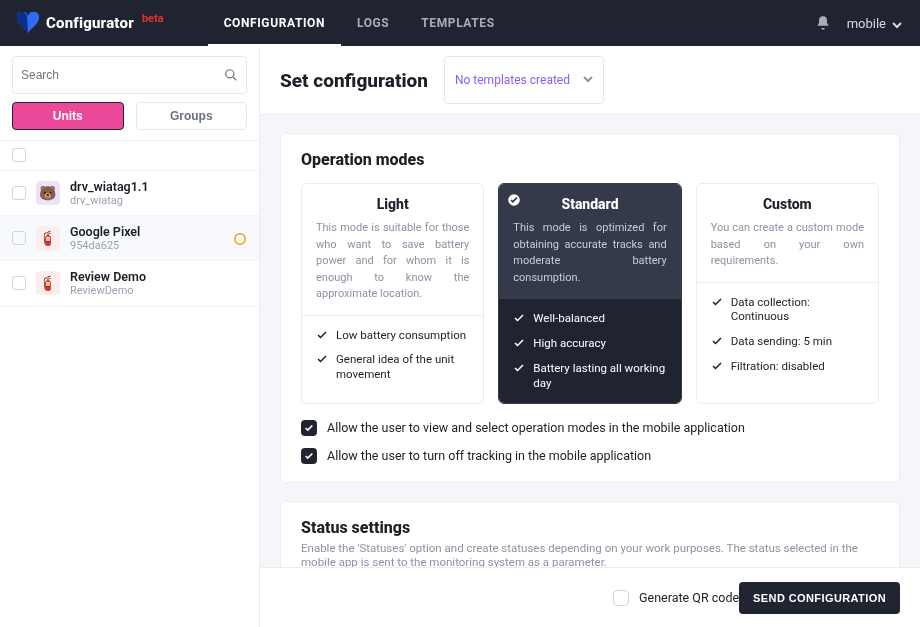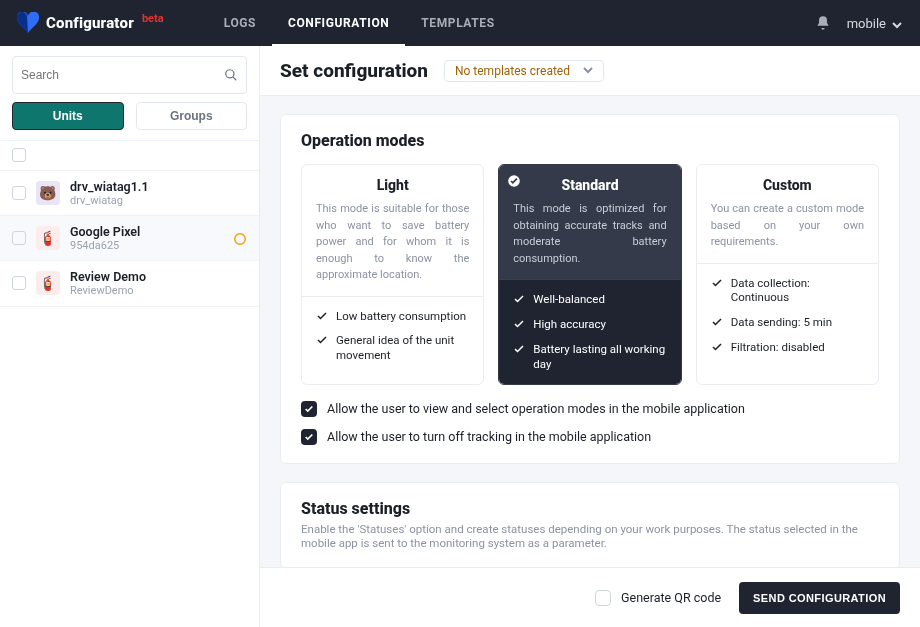--- a/index.html
+++ b/index.html
@@ -25,38 +25,38 @@
   .sidebar { width: 260px; background:#fff; border-right:1px solid #e9edf2; display:flex; flex-direction:column;}
   .main { flex:1; display:flex; flex-direction:column; min-width:0;justify-content:center;}
   
   
   .search-wrap { padding:10px 12px 8px;}
   .search { display:flex; align-items:center; height:38px; border:1px solid #e3e7ee; border-radius:4px; padding:0 8px;}
   .search input { border:none; outline:none; flex:1; font-size:12px; color:#6b7280;}
   .mag { width:14px; height:14px; fill:#6b7280;}
   .seg { display:flex; gap:12px; padding: 0 12px 10px; }
   .seg button { flex:1; height:28px; border-radius:4px; font-size:12px; font-weight:700; border:1px solid #e3e7ee; background:#fff; color:#6b7280; cursor:pointer;}
-  .seg button.active { background:#0f766e; color:#fff; border-color:#1f2430;}
+  .seg button.active { background:#ec4899; color:#fff; border-color:#1f2430;}
   .select-all-row { padding: 6px 12px 4px; border-top:1px solid #eef1f5; border-bottom:1px solid #eef1f5;}
   .cb { width:14px; height:14px; border:1.5px solid #cfd5df; border-radius:3px; display:inline-block; cursor:pointer;}
   .list { flex:1; overflow:auto;}
   .row { display:flex; align-items:center; gap:10px; padding:8px 12px; border-bottom:1px solid #f1f3f7; cursor:pointer;}
   .row.active { background:#f7f9fc;}
   .avatar { width:24px; height:24px; border-radius:4px; display:flex; align-items:center; justify-content:center; font-size:14px;}
   .av-bear { background:#e9e5f7;}
   .av-red { background:#fdecec; }
   .row .meta { display:flex; flex-direction:column; line-height:1.2;}
   .row .t { font-size:12.5px; font-weight:600; color:#1b1f27;}
   .row .s { font-size:11px; color:#9aa2af;}
   .warn { margin-left:auto; width:14px; height:14px;}
   
   
   .topbar { min-height:50px; background:#fff; display:flex; align-items:center; gap:16px; padding: 10px 20px; border-bottom:1px solid #e9edf2;}
   .page-title { font-size:19px; font-weight:800;}
-  .tmpl-select { height:22px; min-width:160px; border:1px solid #e3e7ee; border-radius:4px; background:#fff; display:flex; align-items:center; padding:0 10px; font-size:12px; color:#a16207; cursor:pointer; gap:8px;}
+  .tmpl-select { height:48px; min-width:160px; border:1px solid #e3e7ee; border-radius:4px; background:#fff; display:flex; align-items:center; padding:0 10px; font-size:12px; color:#8b5cf6; cursor:pointer; gap:8px;}
   .tmpl-select .chev { margin-left:auto;}
   .scroll { flex:1; overflow:auto; padding: 18px 20px 20px; display:flex; flex-direction:column; gap:18px;}
   
   .card { background:#fff; border:1px solid #e9edf2; border-radius:6px; padding:16px 20px 18px;}
   .card h2 { font-size:16px; font-weight:800; margin-bottom:4px;}
   .card .sub { font-size:11.5px; color:#8b93a1;}
   
   .modes { display:grid; grid-template-columns: repeat(3, 1fr); gap:14px; margin-top:14px;}
   .mode { border:1px solid #e9edf2; border-radius:6px; overflow:hidden; display:flex; flex-direction:column; cursor:pointer;}
   .mode .head { padding:12px 14px;}
@@ -71,41 +71,41 @@
   .tick { width:12px; height:12px; flex: 0 0 12px; margin-top:1px;}
   .radio-badge { position:absolute; top:8px; left:8px; width:14px; height:14px;}
   
   .checks { margin-top:16px; display:flex; flex-direction:column; gap:12px;}
   .chk { display:flex; align-items:center; gap:10px; font-size:12.5px; cursor:pointer;}
   .chk .box { width:16px; height:16px; border-radius:4px; display:flex; align-items:center; justify-content:center; background:#1f2430; color:#fff; }
   .chk .box.empty { background:#fff; border:1.5px solid #cfd5df;}
   .chk .box svg{width:10px;height:10px;}
   
   
-  .footer { height:60px; background:#fff; border-top:1px solid #e9edf2; display:flex; align-items:center; justify-content:flex-end; gap:18px; padding: 0 20px;}
+  .footer { height:60px; background:#fff; border-top:1px solid #e9edf2; display:flex; align-items:center; justify-content:flex-end; padding: 0 20px;}
   .footer .chk { font-size:12.5px;}
   .send { background:#1f2430; color:#fff; border:none; border-radius:4px; font-size:11px; font-weight:700; letter-spacing:.4px; padding:10px 14px; cursor:pointer;}
 </style>
 </head>
 <body>
 
 <div class="header">
   <div class="logo">
     <span class="logo-heart">
       <svg viewBox="0 0 24 22">
           <path d="M12 21 C10 17 1 12 1 6 A5 5 0 0 1 12 4 A5 5 0 0 1 23 6 C23 12 14 17 12 21Z" fill="#2f6df6"></path>
           <path d="M12 21 C10 17 1 12 1 6 A5 5 0 0 1 11 4 L12 21Z" fill="#0a2f8a"></path>
         </svg>
     </span>
     <span class="brand">Configurator</span>
     <span class="beta">beta</span>
   </div>
   <div class="tabs">
+    <div class="tab active">CONFIGURATION</div>
     <div class="tab">LOGS</div>
-    <div class="tab active">CONFIGURATION</div>
     <div class="tab">TEMPLATES</div>
   </div>
   <div class="header-right">
     <span class="bell">
       <svg viewBox="0 0 24 24" fill="#a9adb6">
           <path d="M12 2a6 6 0 0 0-6 6v4l-2 3v1h16v-1l-2-3V8a6 6 0 0 0-6-6zm0 20a2.5 2.5 0 0 0 2.5-2.5h-5A2.5 2.5 0 0 0 12 22z"></path>
         </svg>
     </span>
     <div class="acct">
       <span>mobile</span>

